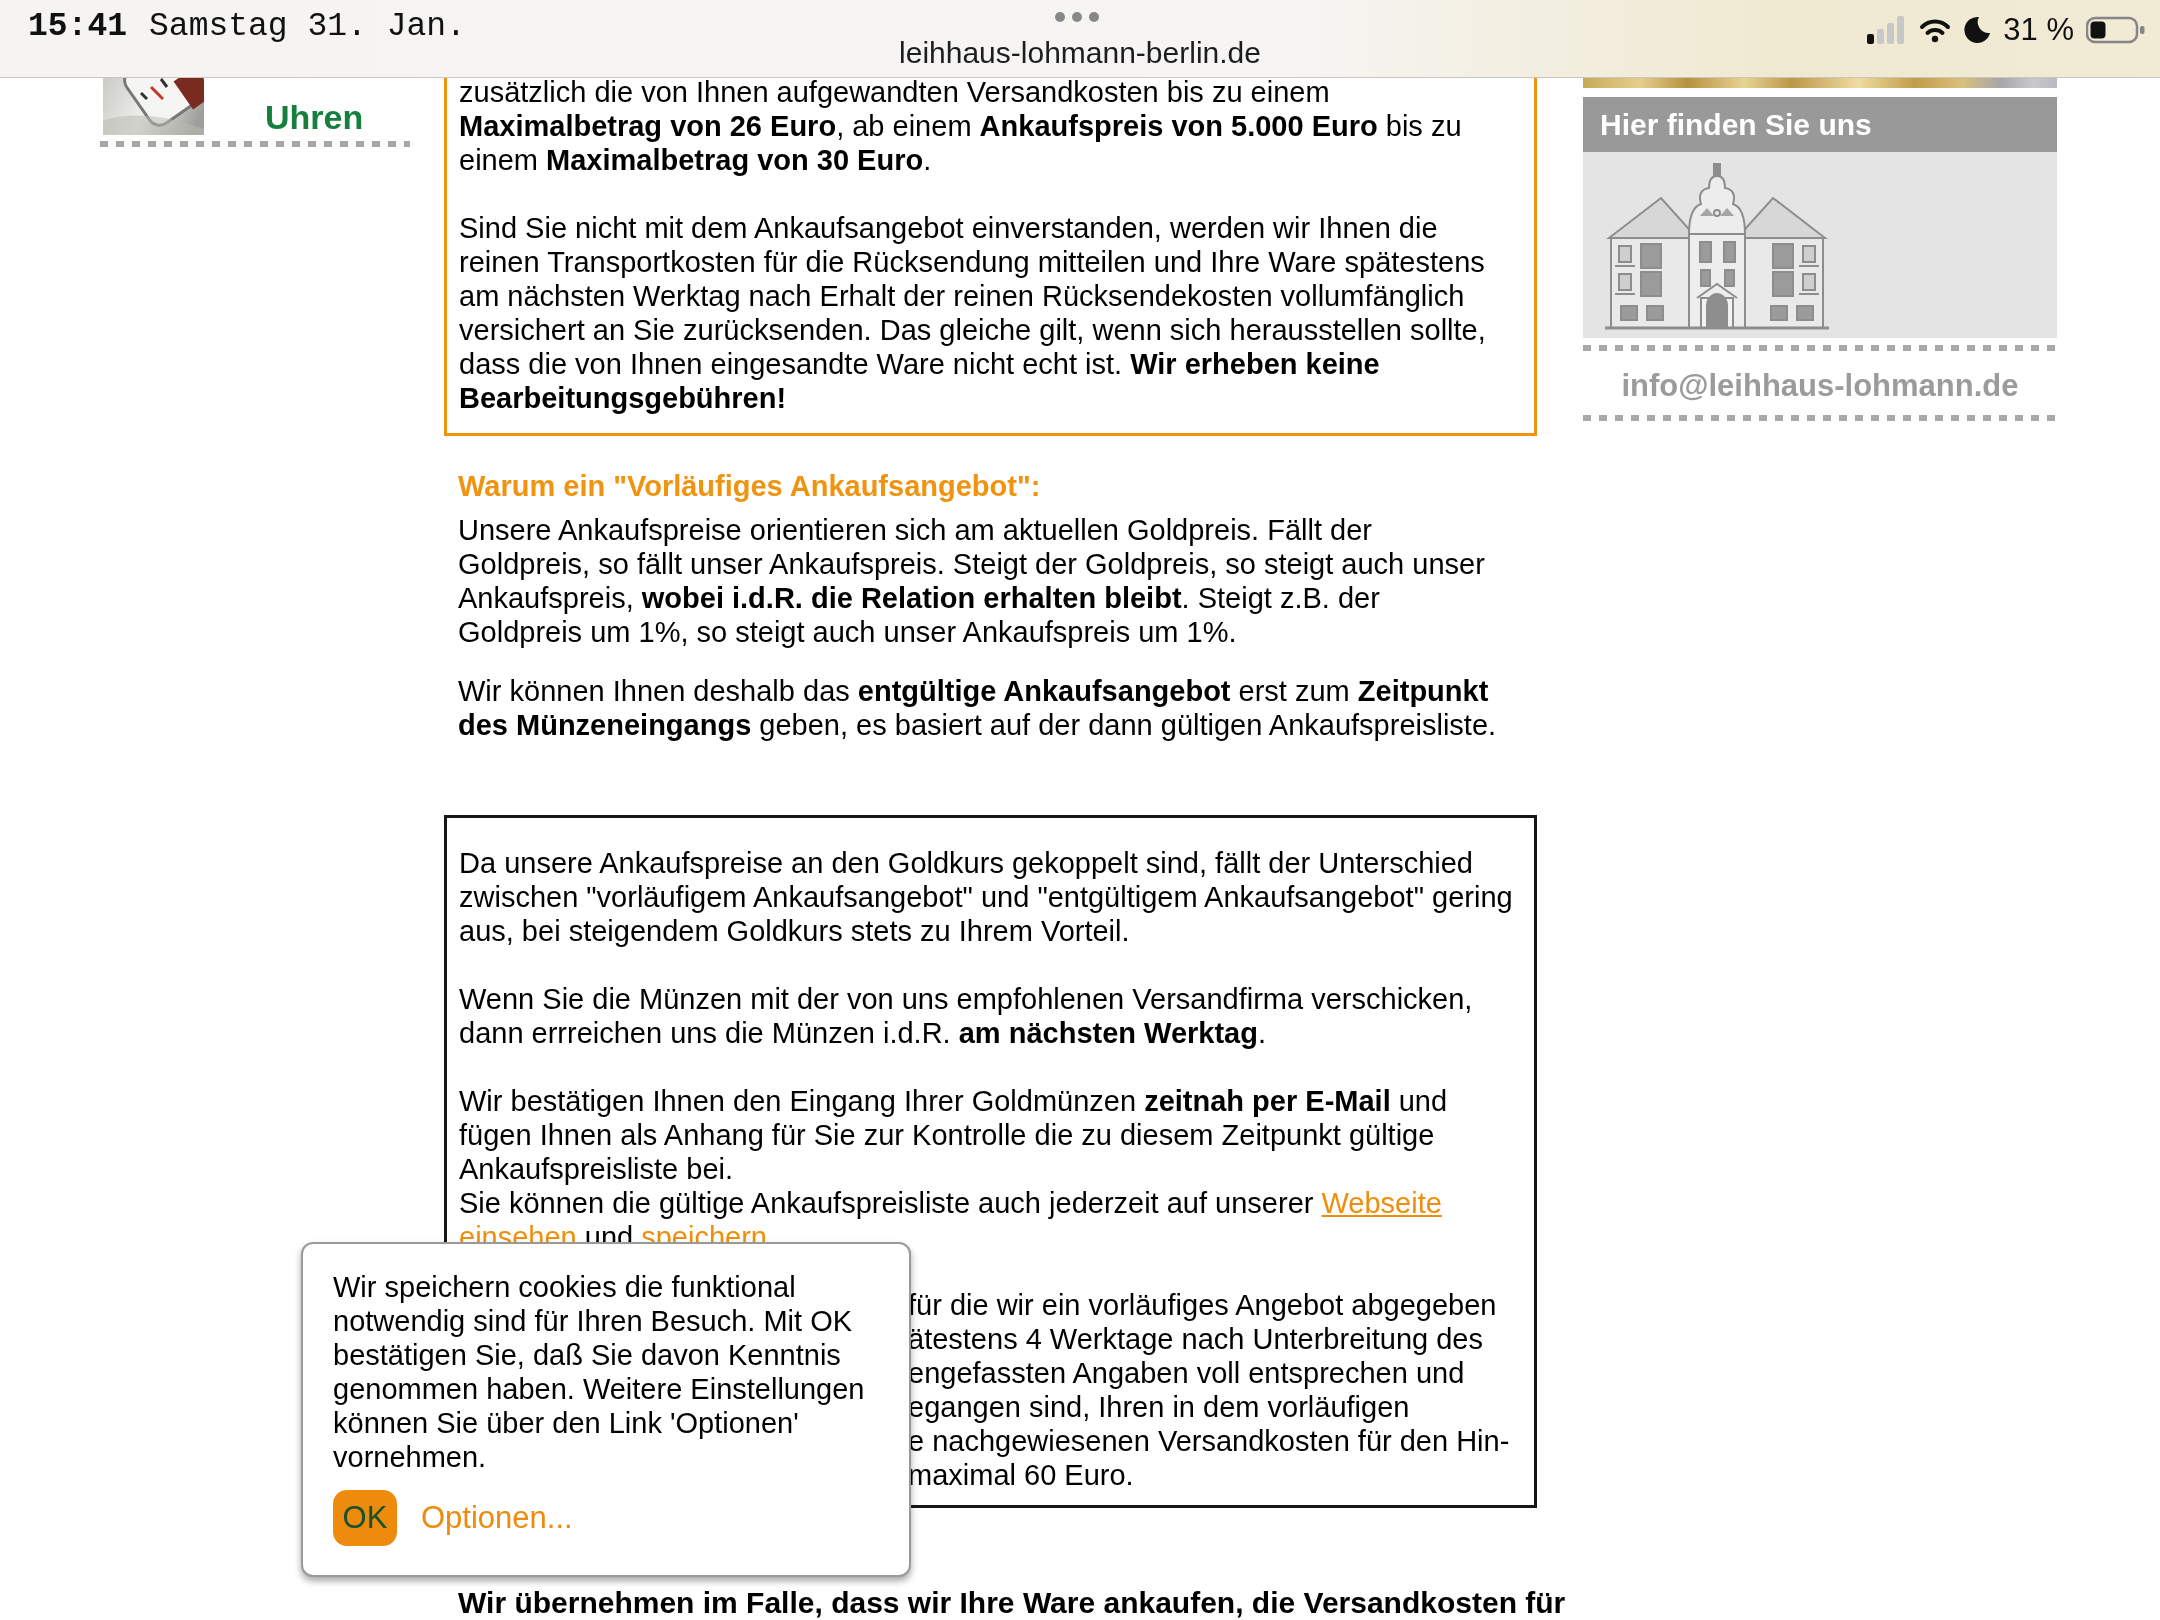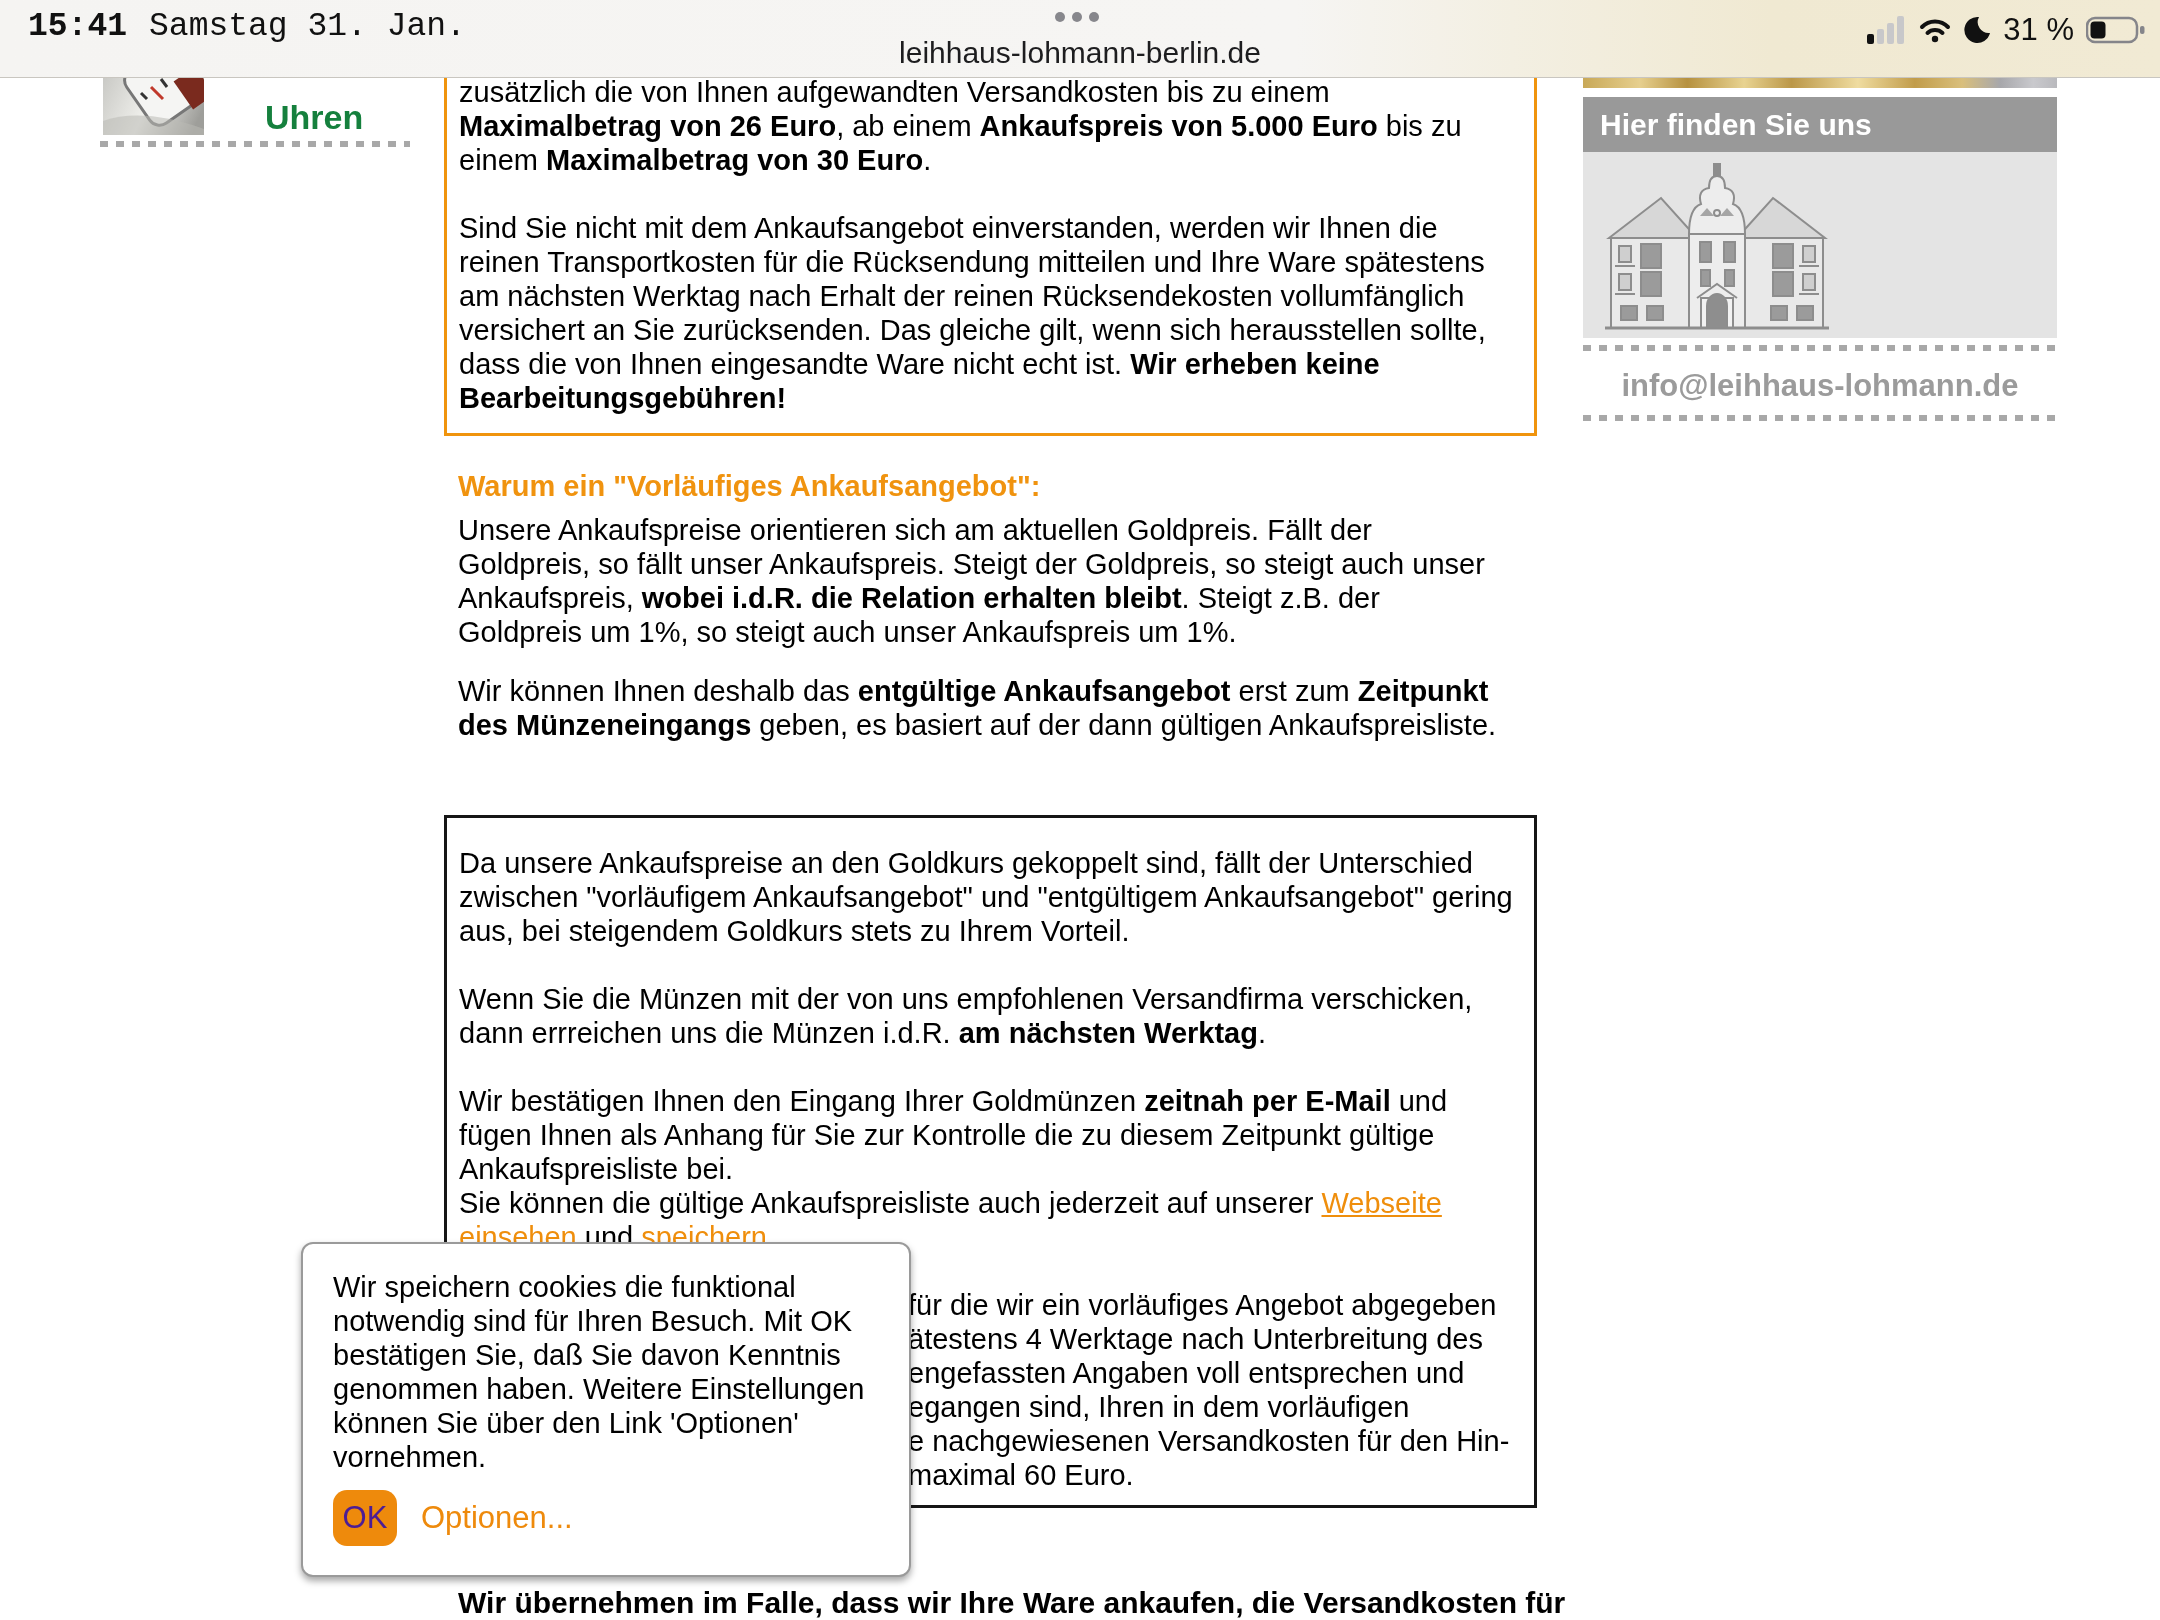--- a/index.html
+++ b/index.html
@@ -50,21 +50,21 @@
   #email-text{position:absolute;left:1583px;top:368px;width:474px;text-align:center;
     font-size:31px;font-weight:700;color:#9b9b9b;}
   #dotted-r2{position:absolute;left:1583px;top:415px;width:474px;height:6px;}
   
   #cookie-dialog{position:absolute;left:301px;top:1242px;width:610px;height:335px;box-sizing:border-box;
     background:#fff;border:2px solid #9a9a9a;border-radius:12px;z-index:50;
     box-shadow:0 4px 7px rgba(0,0,0,0.35);padding:26px 30px 0 30px;}
   #cookie-text{font-size:29px;line-height:34px;color:#000;}
   .dialog-actions{display:flex;align-items:center;gap:24px;margin-top:16px;}
   #ok-button{width:64px;height:56px;border:none;border-radius:14px;background:#ee8a0c;
-    color:#4c1d95;font-size:31px;font-family:"Liberation Sans",sans-serif;display:flex;align-items:center;justify-content:center;}
+    color:#14532d;font-size:31px;font-family:"Liberation Sans",sans-serif;display:flex;align-items:center;justify-content:center;}
   #options-link{font-size:31px;color:#ee8a0c;}
 </style>
 </head>
 <body>
 
 <div id="screen">
 
   <div id="terms-box" class="bodytext">
     <p class="p1"><span>zusätzlich die von Ihnen aufgewandten Versandkosten bis zu einem </span><span class="b">Maximalbetrag von 26 Euro</span><span>, ab einem </span><span class="b">Ankaufspreis von 5.000 Euro</span><span> bis zu einem </span><span class="b">Maximalbetrag von 30 Euro</span><span>.</span></p>
     <p class="p2"><span>Sind Sie nicht mit dem Ankaufsangebot einverstanden, werden wir Ihnen die reinen Transportkosten für die Rücksendung mitteilen und Ihre Ware spätestens am nächsten Werktag nach Erhalt der reinen Rücksendekosten vollumfänglich versichert an Sie zurücksenden. Das gleiche gilt, wenn sich herausstellen sollte, dass die von Ihnen eingesandte Ware nicht echt ist. </span><span class="b">Wir erheben keine Bearbeitungsgebühren!</span></p>

